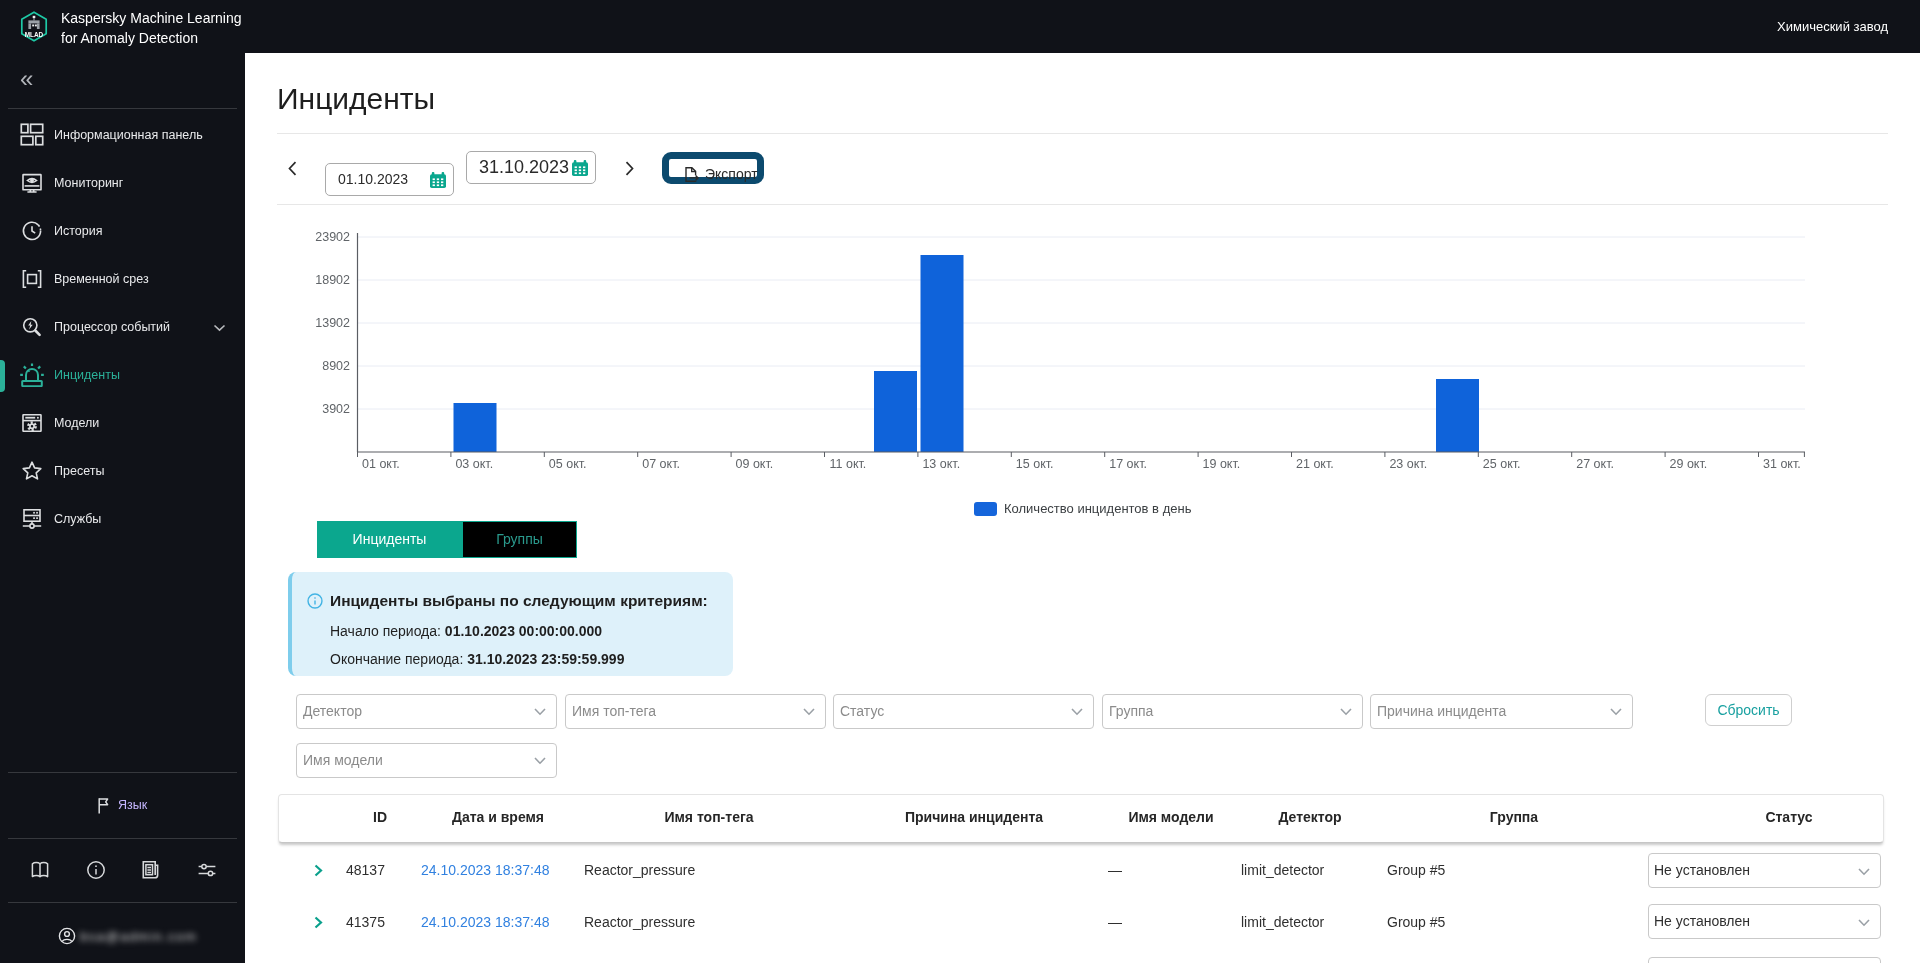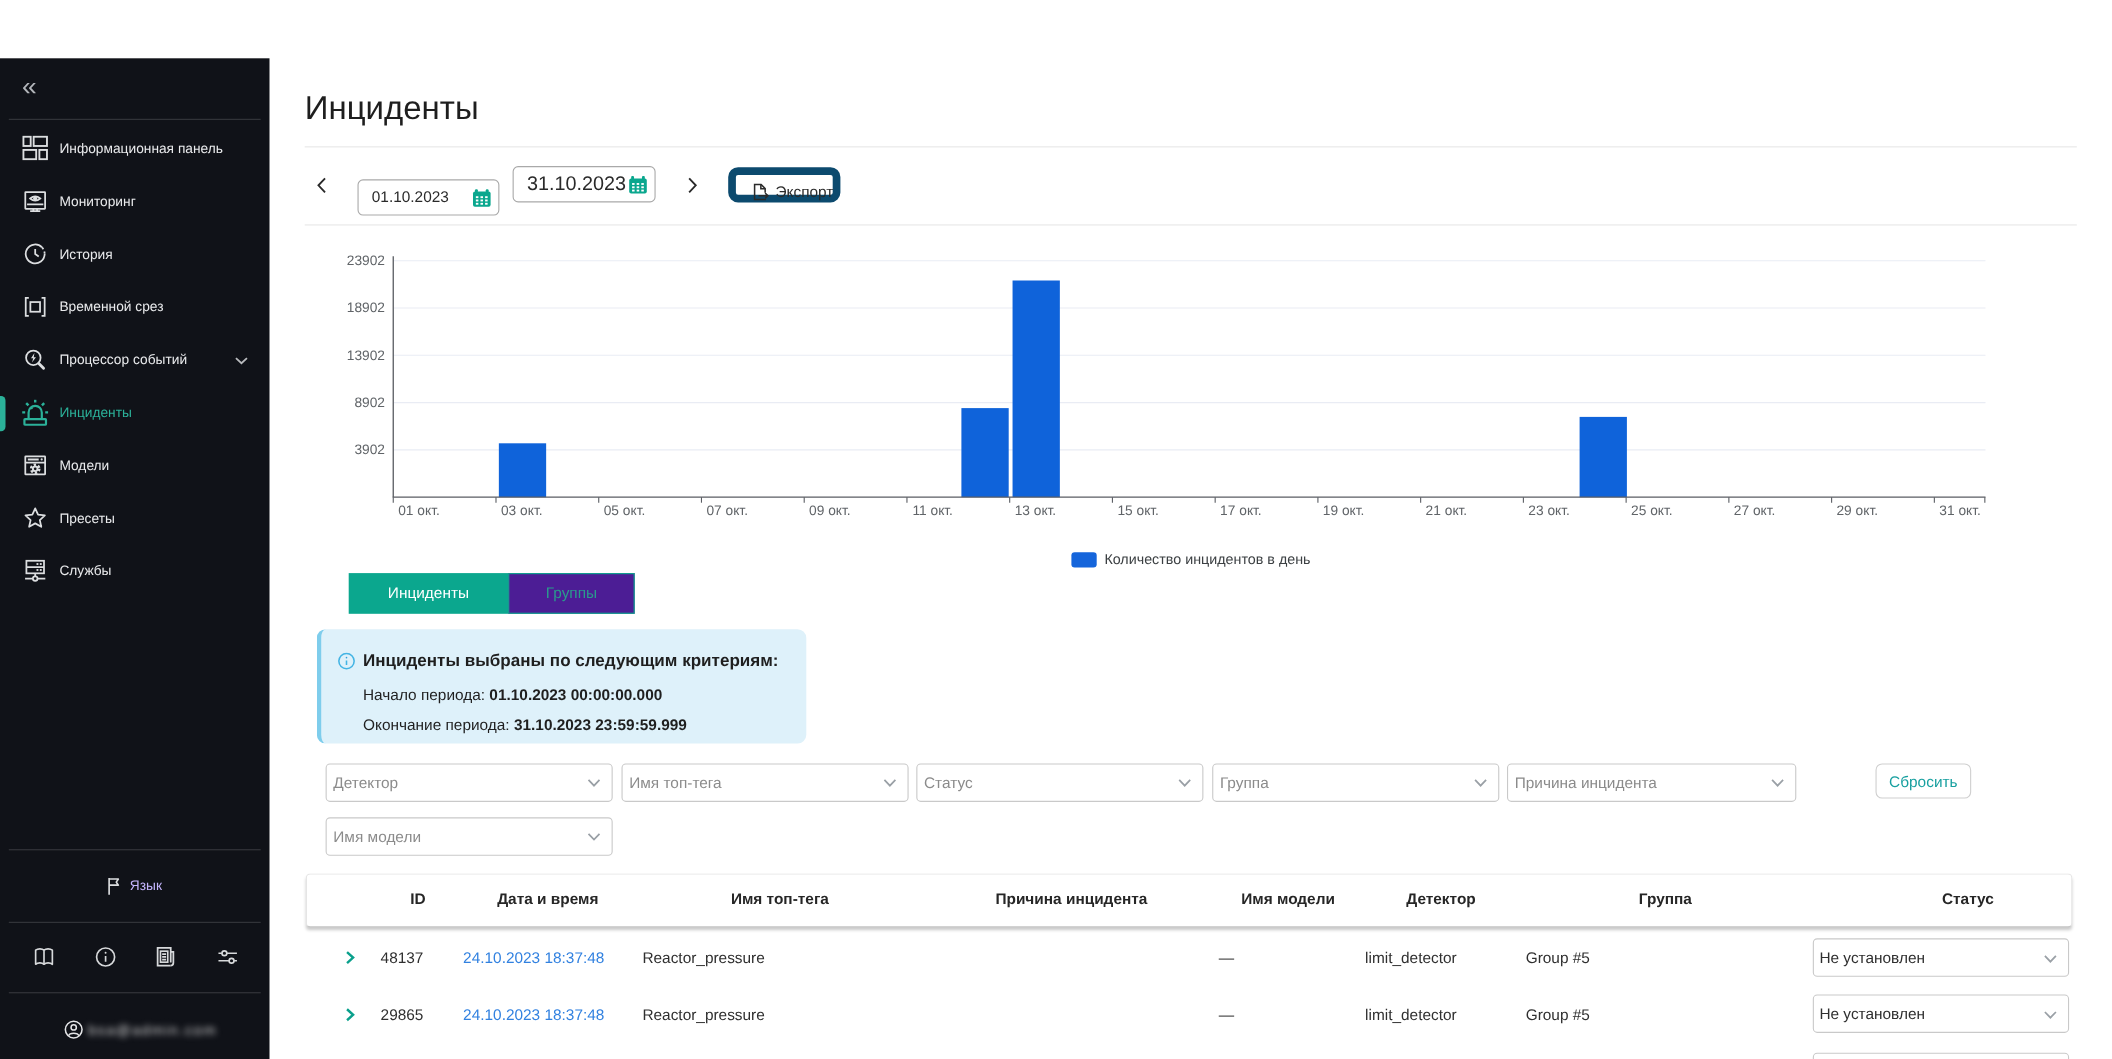--- a/index.html
+++ b/index.html
@@ -19,20 +19,35 @@
   .selbox .ph { position:absolute; left:6px; top:0; line-height:33px; white-space:nowrap; }
   .selbox svg.car { position:absolute; right:10px; top:13px; }
   .hline { position:absolute; height:1px; background:#e7e7e7; }
   .hdrlbl { position:absolute; top:794px; width:300px; text-align:center; line-height:46px; font-size:14px; font-weight:bold; color:#262626; }
   .cell { position:absolute; font-size:14px; color:#2f2f2f; white-space:nowrap; }
 </style>
 </head>
 <body>
 <div id="page">
 
+  <div id="topbar">
+    <svg class="abs" style="left:20px;top:11px" width="28" height="31" viewBox="0 0 28 31">
+      <path d="M14 1.2 L26.2 8.2 V22.8 L14 29.8 L1.8 22.8 V8.2 Z" fill="none" stroke="#1ec9a6" stroke-width="1.7" stroke-linejoin="round"></path>
+      <rect x="12.7" y="4.8" width="2.6" height="2.3" fill="#eef0f1"></rect>
+      <line x1="14" y1="7.1" x2="14" y2="9.4" stroke="#9ba1a7" stroke-width="1.1"></line>
+      <rect x="8.4" y="9.4" width="11.2" height="3" fill="#9ba1a7"></rect>
+      <rect x="8.4" y="12.4" width="2.7" height="5.6" fill="#9ba1a7"></rect>
+      <rect x="16.9" y="12.4" width="2.7" height="5.6" fill="#9ba1a7"></rect>
+      <rect x="12.2" y="13.5" width="1.9" height="1.9" fill="#eef0f1"></rect>
+      <rect x="14.9" y="13.5" width="1.9" height="1.9" fill="#eef0f1"></rect>
+      <text x="14" y="25.6" font-size="6.4" font-weight="bold" fill="#ffffff" text-anchor="middle" font-family="Liberation Sans, sans-serif">MLAD</text>
+    </svg>
+    <div class="abs" style="left:61px;top:8px;font-size:14px;line-height:20px;color:#ffffff;">Kaspersky Machine Learning<br>for Anomaly Detection</div>
+    <div class="abs" style="right:32px;top:19px;font-size:13px;line-height:15px;color:#ffffff;">Химический завод</div>
+  </div>
 
   <div id="sidebar">
     <div class="abs" style="left:20px;top:12px;font-size:24px;color:#b2b5ba;line-height:28px;">«</div>
     <div class="sdiv" style="top:55px;"></div>
 
     <svg class="micon" style="top:70px" viewBox="0 0 24 24" fill="none" stroke="#dcdee0" stroke-width="1.7">
       <rect x="1.3" y="1.3" width="6.6" height="8.4"></rect>
         <rect x="10.6" y="1.3" width="12.1" height="8.4"></rect>
       <rect x="1.3" y="13.3" width="11.6" height="8.4"></rect>
         <rect x="15.8" y="13.3" width="6.9" height="8.4"></rect>
@@ -266,21 +281,21 @@
         <text x="1201.7" y="243">25 окт.</text>
         <text x="1295.1" y="243">27 окт.</text>
         <text x="1388.4" y="243">29 окт.</text>
         <text x="1481.9" y="243">31 окт.</text>
       </g>
     </svg>
     <div class="abs" style="left:974px;top:502px;width:23px;height:14px;background:#1565db;border-radius:3px;"></div>
     <div class="abs" style="left:1004px;top:502px;font-size:13px;color:#3c4043;line-height:14px;">Количество инцидентов в день</div>
 
     <div class="abs" style="left:317px;top:521px;width:145px;height:37px;background:#0ba78e;color:#fff;font-size:14px;text-align:center;line-height:37px;">Инциденты</div>
-    <div class="abs" style="left:462px;top:521px;width:115px;height:37px;background:#4c1d95;border:1px solid #0ba78e;color:#2a9a8d;font-size:14px;text-align:center;line-height:35px;">Группы</div>
+    <div class="abs" style="left:462px;top:521px;width:115px;height:37px;background:#000000;border:1px solid #0ba78e;color:#2a9a8d;font-size:14px;text-align:center;line-height:35px;">Группы</div>
 
     <div class="abs" style="left:288px;top:572px;width:445px;height:104px;background:#def1fa;border-left:4px solid #7ecdec;border-radius:8px;">
       <svg class="abs" style="left:15px;top:21px" width="16" height="16" viewBox="0 0 17 17" fill="none" stroke="#43b4e4" stroke-width="1.5">
         <circle cx="8.5" cy="8.5" r="7.4"></circle>
         <path d="M8.5 8 V12.3"></path>
         <circle cx="8.5" cy="5.2" r="0.8" fill="#31a0dc" stroke="none"></circle>
       </svg>
       <div class="abs" style="left:38px;top:20px;font-size:15.5px;font-weight:bold;color:#1f1f1f;white-space:nowrap;">Инциденты выбраны по следующим критериям:</div>
       <div class="abs" style="left:38px;top:51px;font-size:14px;color:#1f1f1f;white-space:nowrap;">Начало периода: <b>01.10.2023 00:00:00.000</b></div>
       <div class="abs" style="left:38px;top:79px;font-size:14px;color:#1f1f1f;white-space:nowrap;">Окончание периода: <b>31.10.2023 23:59:59.999</b></div>
@@ -346,21 +361,21 @@
     <div class="selbox" style="left:1648px;top:853px;width:233px;height:35px;color:#2f2f2f;">
         <div class="ph" style="left:5px;">Не установлен</div>
         <svg class="car" style="top:14px" width="12" height="8" viewBox="0 0 12 8" fill="none" stroke="#9aa0a6" stroke-width="1.6">
           <path d="M1 1 L6 6.2 L11 1"></path>
         </svg>
       </div>
 
     <svg class="abs" style="left:313px;top:916px" width="11" height="13" viewBox="0 0 11 13" fill="none" stroke="#0aa08c" stroke-width="2.2">
         <path d="M2.5 1.5 L8 6.5 L2.5 11.5"></path>
       </svg>
-    <div class="cell" style="left:346px;top:914px;">29865</div>
+    <div class="cell" style="left:346px;top:914px;">41375</div>
     <div class="cell" style="left:421px;top:914px;color:#3181e0;">24.10.2023 18:37:48</div>
     <div class="cell" style="left:584px;top:914px;">Reactor_pressure</div>
     <div class="cell" style="left:1108px;top:914px;">—</div>
     <div class="cell" style="left:1241px;top:914px;">limit_detector</div>
     <div class="cell" style="left:1387px;top:914px;">Group #5</div>
     <div class="selbox" style="left:1648px;top:904px;width:233px;height:35px;color:#2f2f2f;">
         <div class="ph" style="left:5px;">Не установлен</div>
         <svg class="car" style="top:14px" width="12" height="8" viewBox="0 0 12 8" fill="none" stroke="#9aa0a6" stroke-width="1.6">
           <path d="M1 1 L6 6.2 L11 1"></path>
         </svg>

